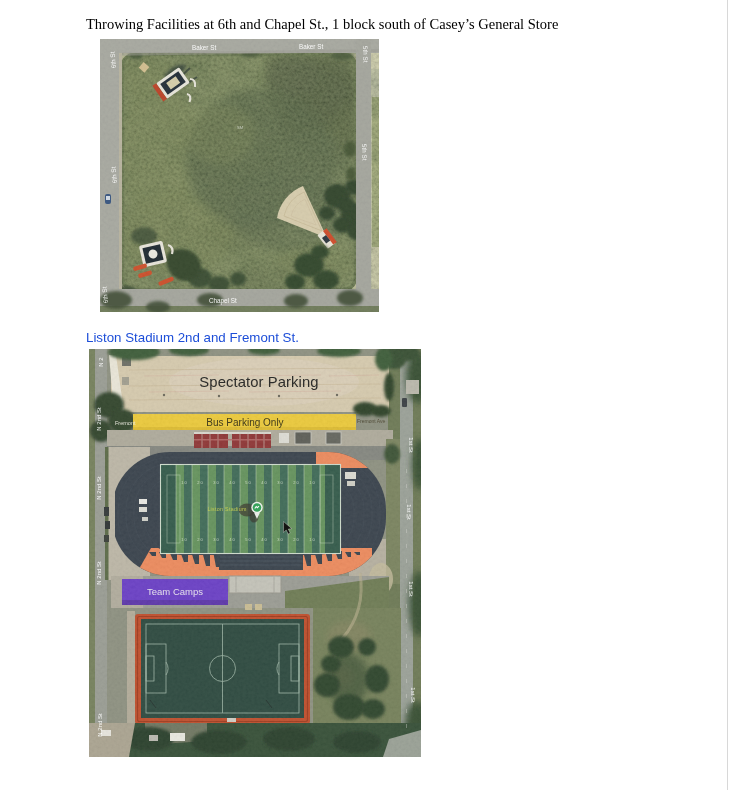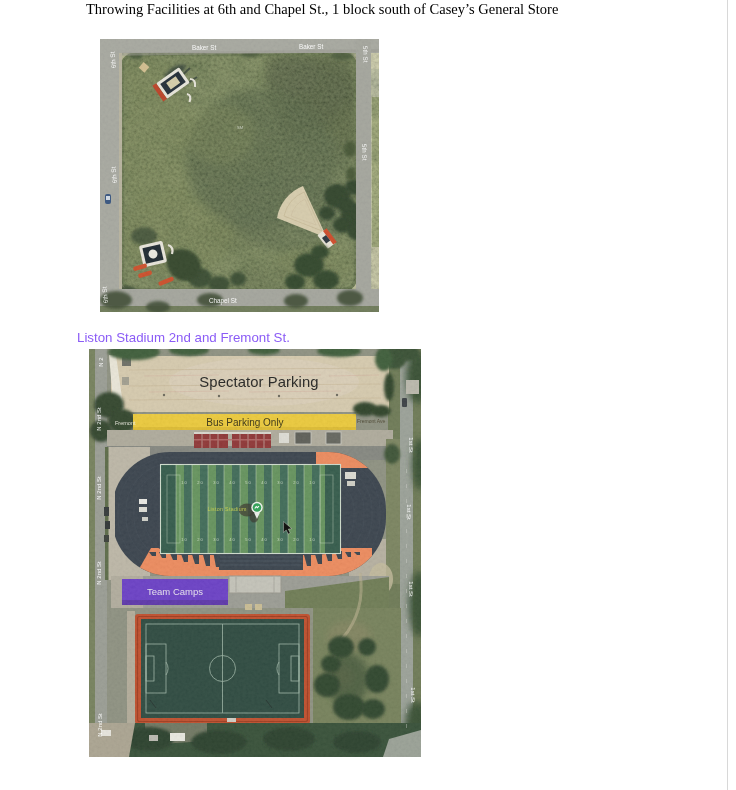--- a/index.html
+++ b/index.html
@@ -5,21 +5,21 @@
   html,body{margin:0;padding:0;background:#fff;}
   body{width:736px;height:790px;position:relative;overflow:hidden;
        font-family:"Liberation Sans",sans-serif;}
   .abs{position:absolute;}
 </style>
 </head>
 <body>
 
 <div class="abs" style="left:727px;top:0;width:1px;height:790px;background:#d8d8d8;"></div>
 
-<div class="abs" style="left:86px;top:1px;font-family:'Liberation Serif',serif;font-size:14.5px;color:#000;white-space:nowrap;">Throwing Facilities at 6th and Chapel St., 1 block south of Casey’s General Store</div>
+<div class="abs" style="left:86px;top:16px;font-family:'Liberation Serif',serif;font-size:14.5px;color:#000;white-space:nowrap;">Throwing Facilities at 6th and Chapel St., 1 block south of Casey’s General Store</div>
 
 <svg class="abs" style="left:100px;top:39px;filter:blur(0.3px);" width="279" height="273" viewBox="0 0 279 273">
   <defs>
     <filter id="b1" x="-40%" y="-40%" width="180%" height="180%">
         <feGaussianBlur stdDeviation="1.5"></feGaussianBlur>
       </filter>
     <filter id="b2" x="-40%" y="-40%" width="180%" height="180%">
         <feGaussianBlur stdDeviation="4"></feGaussianBlur>
       </filter>
     <filter id="noiseA">
@@ -191,21 +191,21 @@
   </g>
   <g font-family="'Liberation Sans',sans-serif" fill="#ffffff" opacity="0.9" font-size="6.3">
     <text transform="translate(16 29) rotate(-95)">6th St</text>
     <text transform="translate(17 144) rotate(-95)">6th St</text>
     <text transform="translate(8 264) rotate(-95)">6th St</text>
     <text transform="translate(263 7) rotate(88)">5th St</text>
     <text transform="translate(262 105) rotate(88)">5th St</text>
   </g>
 </svg>
 
-<div class="abs" style="left:77px;top:330px;font-family:'Liberation Sans',sans-serif;font-size:13.3px;color:#8b5cf6;white-space:nowrap;">Liston Stadium 2nd and Fremont St.</div>
+<div class="abs" style="left:86px;top:330px;font-family:'Liberation Sans',sans-serif;font-size:13.3px;color:#1d4ed8;white-space:nowrap;">Liston Stadium 2nd and Fremont St.</div>
 
 <svg class="abs" style="left:89px;top:349px;filter:blur(0.3px);" width="332" height="408" viewBox="0 0 332 408">
   <defs>
     <filter id="c1" x="-40%" y="-40%" width="180%" height="180%">
         <feGaussianBlur stdDeviation="1.5"></feGaussianBlur>
       </filter>
     <filter id="c2" x="-40%" y="-40%" width="180%" height="180%">
         <feGaussianBlur stdDeviation="3.5"></feGaussianBlur>
       </filter>
     <filter id="noiseC">

